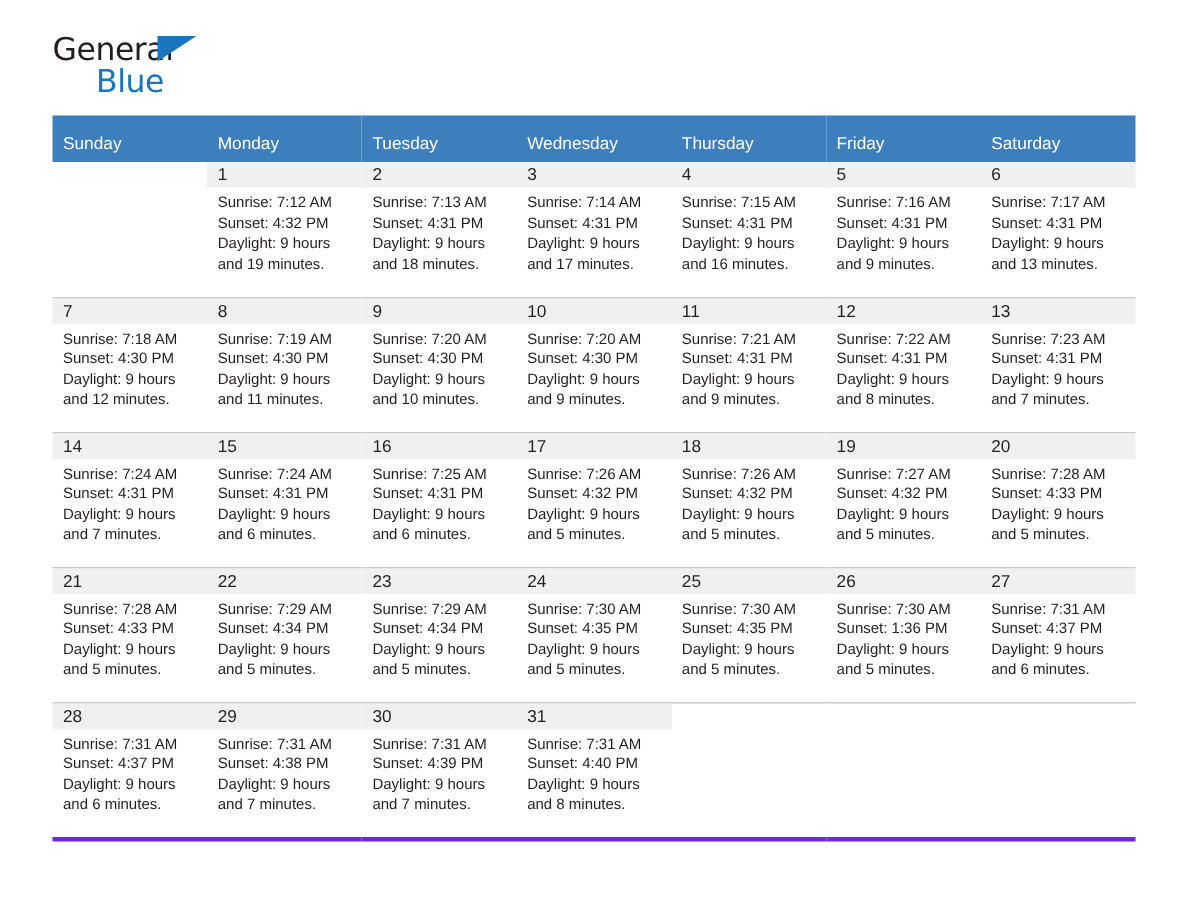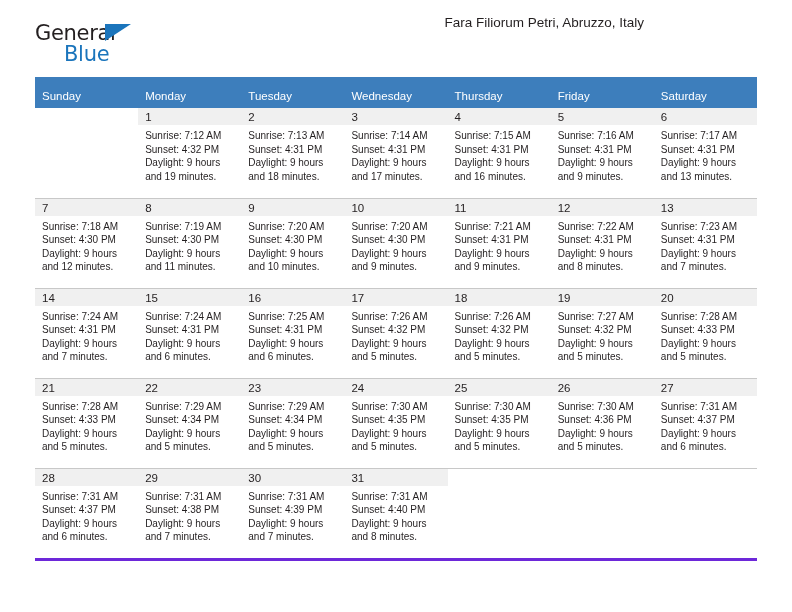--- a/index.html
+++ b/index.html
@@ -147,21 +147,20 @@
 
   <div class="top">
 
     <div class="logo">
       <span class="logo-general">General</span>
       <span class="logo-tri"></span>
       <span class="logo-blue">Blue</span>
     </div>
 
     <div class="title-block">
-      <div class="cal-subtitle">Fara Filiorum Petri, Abruzzo, Italy</div>
     </div>
 
   </div>
 
   <div class="cal-wrap">
     <table class="cal">
       <thead>
         <tr>
           <th>Sunday</th>
           <th>Monday</th>
@@ -458,21 +457,21 @@
                   <div>Daylight: 9 hours</div>
                   <div>and 5 minutes.</div>
                 </div>
               </div>
             </td>
             <td>
               <div class="cell">
                 <div class="daynum-bar">26</div>
                 <div class="info">
                   <div>Sunrise: 7:30 AM</div>
-                  <div>Sunset: 4:36 PM</div>
+                  <div>Sunset: 1:36 PM</div>
                   <div>Daylight: 9 hours</div>
                   <div>and 5 minutes.</div>
                 </div>
               </div>
             </td>
             <td>
               <div class="cell">
                 <div class="daynum-bar">27</div>
                 <div class="info">
                   <div>Sunrise: 7:31 AM</div>

